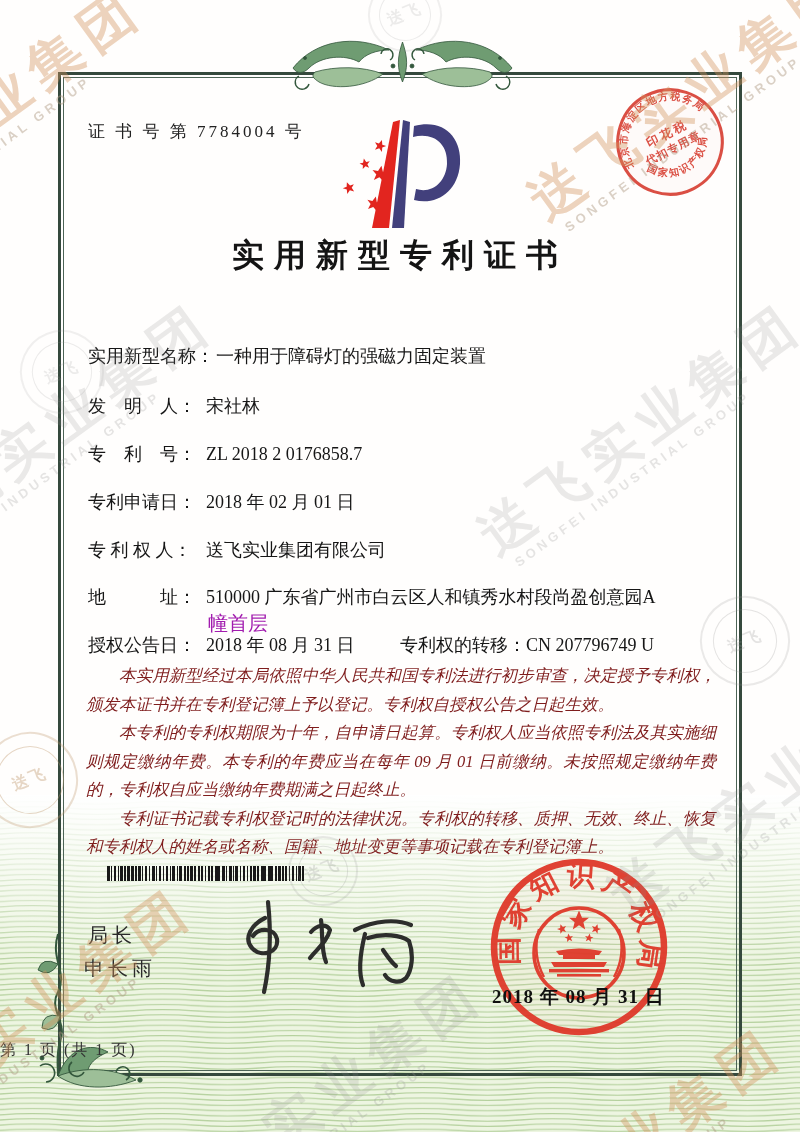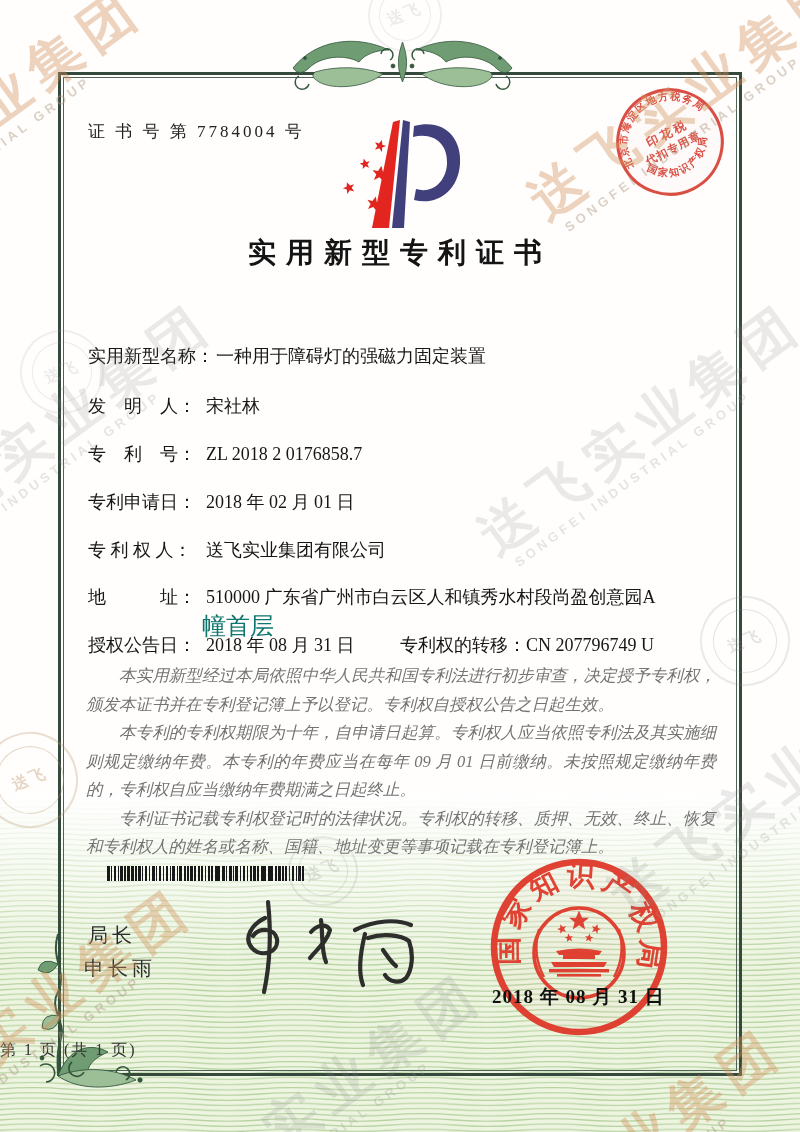--- a/index.html
+++ b/index.html
@@ -18,34 +18,34 @@
     position:absolute;left:58px;top:72px;width:684px;height:1004px;
     border:3px solid #35493d;box-sizing:border-box;
   }
   .frame-inner{position:absolute;inset:2px;border:1px solid #4c6356;}
 
   
   .cert-no{position:absolute;left:88px;top:120px;font-size:17px;letter-spacing:3px;color:#222;}
   .logo{position:absolute;left:336px;top:112px;width:132px;height:126px;}
   .title{
     position:absolute;left:0;top:234px;width:100%;text-align:center;
-    font-size:28px;font-weight:bold;letter-spacing:10px;color:#141414;
+    font-size:32px;font-weight:bold;letter-spacing:10px;color:#141414;
   }
 
   
   .field{position:absolute;left:88px;font-size:18px;color:#161616;white-space:nowrap;}
   .field .lbl{display:inline-block;min-width:116px;}
   .field .val{margin-left:2px;}
-  .addr2{position:absolute;left:202px;font-size:24px;color:#0f766e;}
+  .addr2{position:absolute;left:208px;font-size:20px;color:#a21caf;}
   .field-right{position:absolute;left:400px;font-size:18px;color:#161616;white-space:nowrap;}
 
   
   .body-text{
     position:absolute;left:86px;top:662px;width:630px;
-    font-size:16.5px;line-height:28.5px;color:#737373;
+    font-size:16.5px;line-height:28.5px;color:#7f1d1d;
     font-style:italic;text-align:justify;
   }
   .body-text p{margin:0;text-indent:2em;}
 
   
   .barcode{
     position:absolute;left:107px;top:866px;width:197px;height:15px;
     background:
       repeating-linear-gradient(90deg,#181818 0 1.5px,transparent 1.5px 3.5px),
       repeating-linear-gradient(90deg,#181818 0 1px,transparent 1px 6.5px),

